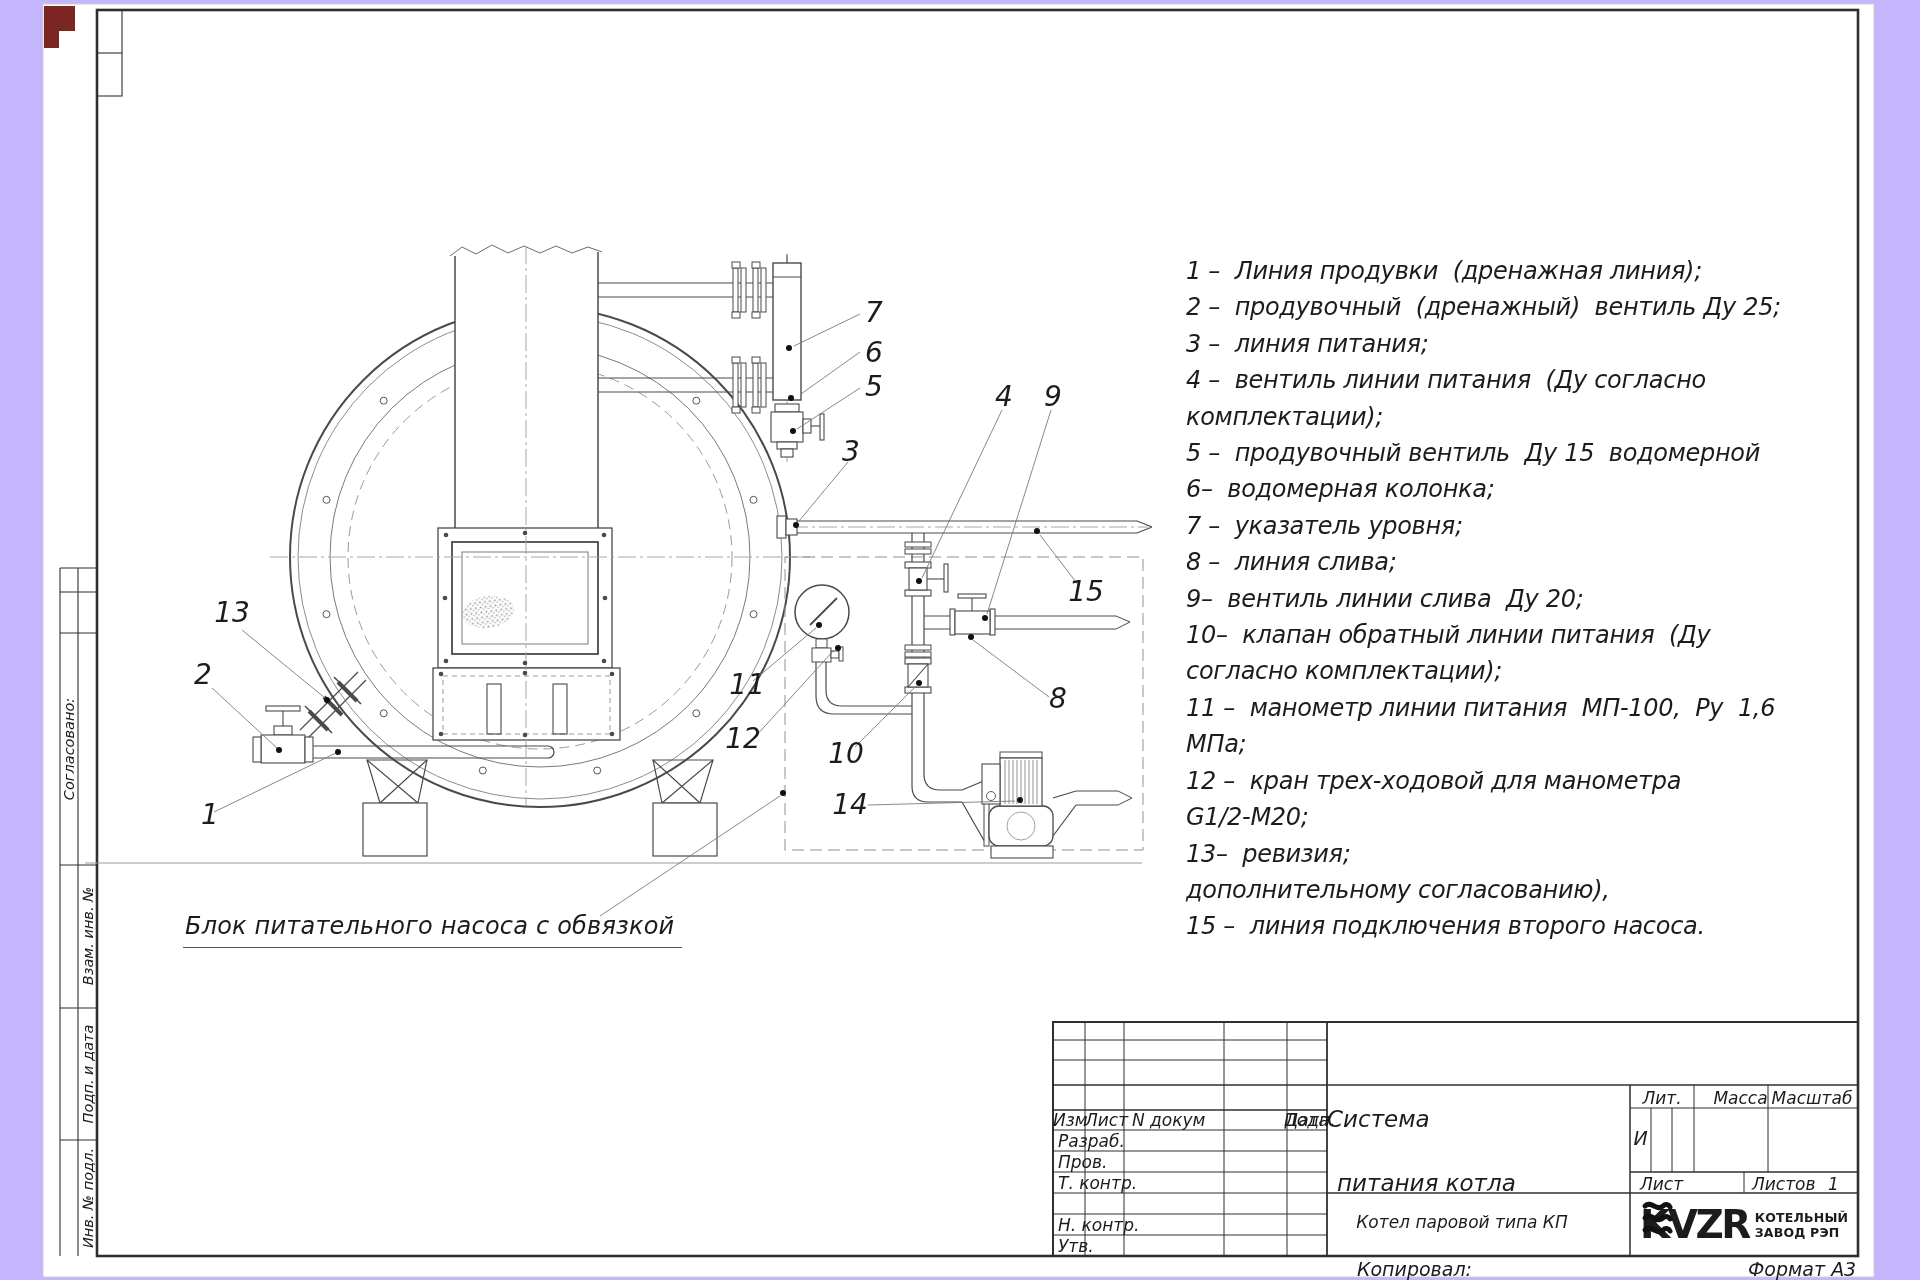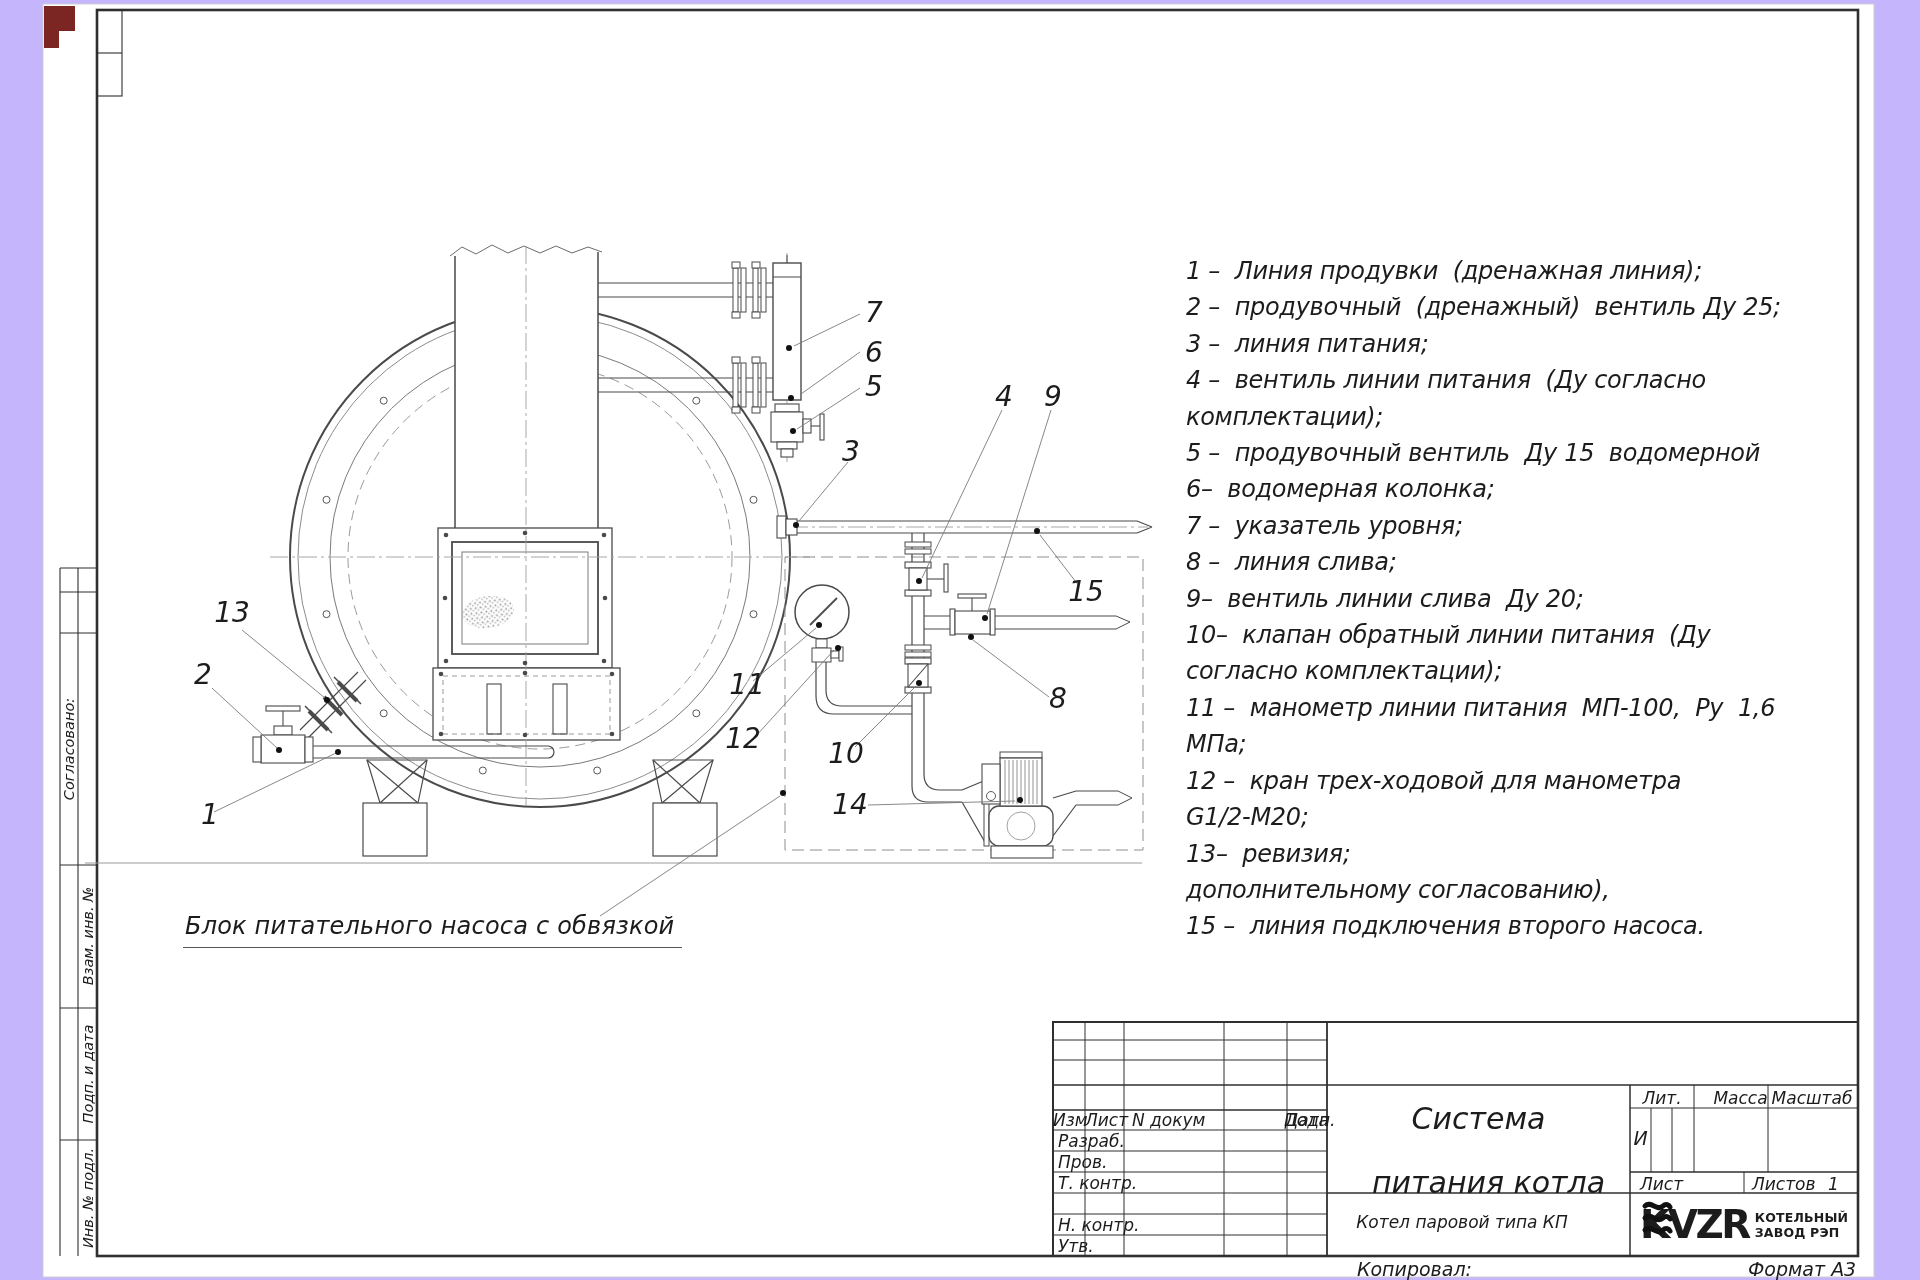--- a/index.html
+++ b/index.html
@@ -10,21 +10,21 @@
   .it{font-style:italic;}
   .legend{position:absolute;left:1186px;top:253px;width:620px;}
   .legend .ln{font-style:italic;font-size:24px;line-height:36.4px;letter-spacing:-0.3px;white-space:pre;}
   .callout{position:absolute;width:44px;text-align:center;font-style:italic;font-size:28px;line-height:30px;}
   .vlab{position:absolute;width:220px;height:20px;text-align:center;transform:rotate(-90deg);
         font-style:italic;font-size:14.5px;line-height:20px;}
   .caption{position:absolute;left:183px;top:912px;font-style:italic;font-size:24px;letter-spacing:0.2px;
            border-bottom:1.5px solid #555;padding:0 8px 7px 2px;}
   .tb{position:absolute;font-style:italic;font-size:17px;line-height:21px;}
   .tbc{text-align:center;}
-  .title-main{position:absolute;left:1327px;width:303px;text-align:center;font-style:italic;font-size:30px;line-height:38px;}
+  .title-main{position:absolute;left:1327px;width:303px;text-align:left;font-style:italic;font-size:23px;line-height:38px;}
   .subtitle{position:absolute;left:1327px;width:270px;text-align:center;font-style:italic;font-size:17px;}
   .logo{position:absolute;left:1640px;top:1198px;width:214px;height:54px;display:flex;align-items:center;gap:6px;}
   .logo .word{font-weight:bold;font-size:39px;letter-spacing:-2.5px;line-height:40px;}
   .logo .sub{font-size:12.5px;line-height:15px;font-weight:600;letter-spacing:0.2px;}
 </style>
 </head>
 <body>
 
 <div id="sheet">
 

